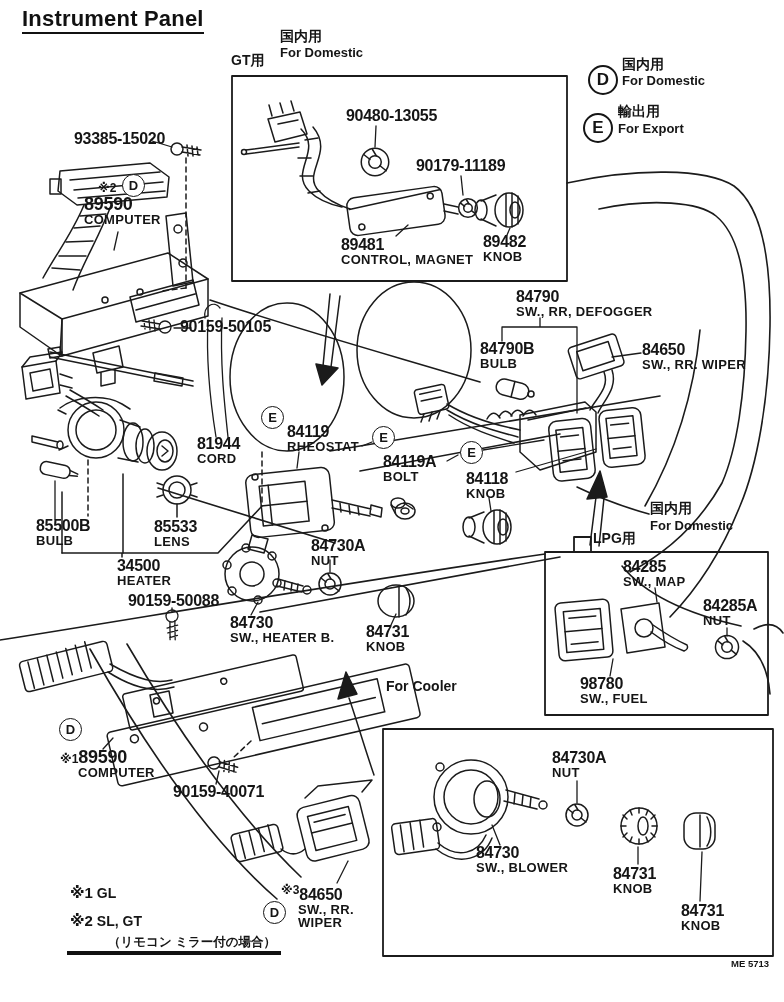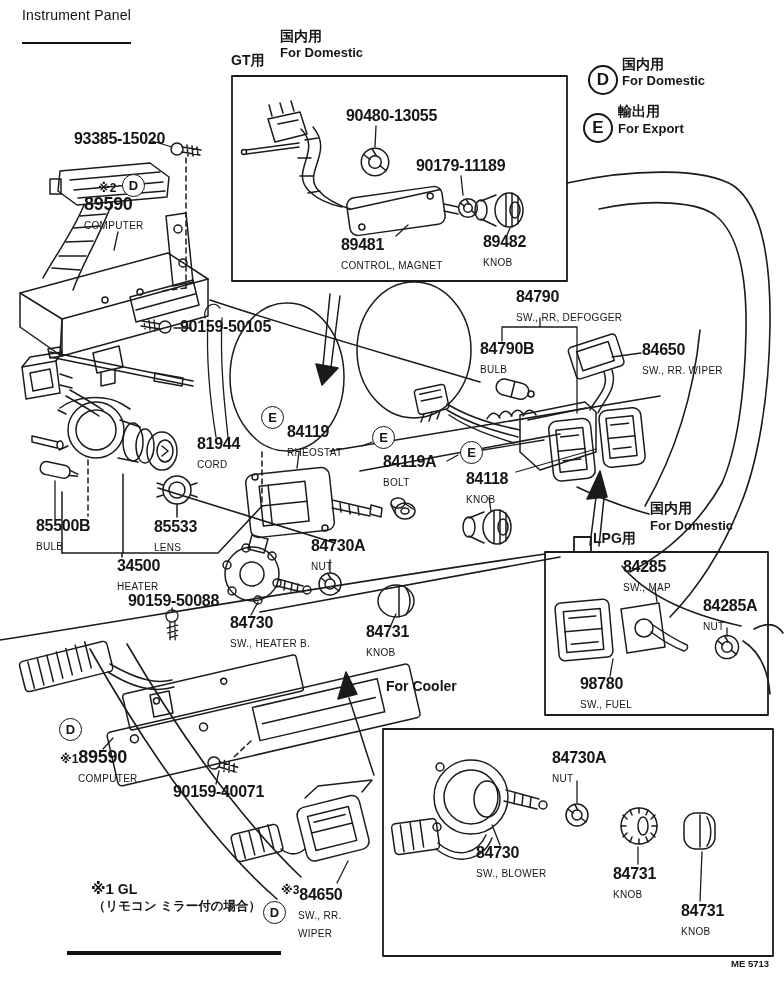--- a/index.html
+++ b/index.html
@@ -2,30 +2,30 @@
 <html><head>
 <meta charset="utf-8">
 <style>
   html,body{margin:0;padding:0;background:#e8e8e8;}
   .stage{position:relative;width:784px;height:1002px;background:#ffffff;overflow:hidden;
          font-family:"Liberation Sans","DejaVu Sans",sans-serif;color:#111;}
   svg.art{position:absolute;left:0;top:0;}
   svg.art *{vector-effect:non-scaling-stroke;}
   .lbl{position:absolute;white-space:nowrap;line-height:1;}
   .code{font-weight:700;font-size:16px;letter-spacing:-0.3px;color:#151515;}
-  .nm{font-weight:400;font-size:10px;letter-spacing:0.3px;margin-top:8px;color:#151515;}
+  .nm{font-weight:700;font-size:13px;letter-spacing:0.3px;margin-top:0;color:#151515;}
   .marker{font-weight:700;font-size:12px;color:#151515;}
   .jp{font-weight:700;font-size:14px;color:#151515;}
   .en{font-weight:700;font-size:13px;color:#151515;}
-  .title{font-weight:400;font-size:14px;letter-spacing:0.2px;border-bottom:2.5px solid #111;padding-bottom:20px;}
+  .title{font-weight:700;font-size:22px;letter-spacing:0.2px;border-bottom:2.5px solid #111;padding-bottom:2px;}
   .circ{position:absolute;border:2px solid #151515;border-radius:50%;display:flex;align-items:center;justify-content:center;
         font-weight:700;color:#151515;background:#fff;box-sizing:border-box;}
   .circ.big{width:30px;height:30px;font-size:17px;}
   .circ.sm{width:23px;height:23px;font-size:13px;border-width:1.8px;}
-  .fnline{font-weight:700;font-size:14px;line-height:20px;color:#151515;margin-left:21px;}
+  .fnline{font-weight:700;font-size:14px;line-height:28px;color:#151515;}
   .fnline .marker{font-size:15px;}
   .fnote{font-weight:700;font-size:12.5px;color:#151515;}
   .bar{position:absolute;background:#111;}
   .me{position:absolute;font-weight:700;font-size:9.5px;color:#151515;}
 </style>
 </head>
 <body>
 
 <div class="stage">
 
@@ -528,18 +528,19 @@
   </div>
 
   <div class="lbl" style="left:281px;top:884px">
     <div><span class="marker" style="vertical-align:6px">※3</span><span class="code">84650</span></div>
     <div class="nm" style="margin-left:17px">SW., RR.</div>
     <div class="nm" style="margin-left:17px">WIPER</div>
   </div>
 
   <div class="lbl" style="left:70px;top:879px">
     <div class="fnline"><span class="marker">※1</span> <span>GL</span></div>
-    <div class="fnote" style="margin-left:23px;margin-top:1px">（リモコン ミラー付の場合）</div>
+    <div class="fnline"><span class="marker">※2</span> <span>SL, GT</span></div>
+    <div class="fnote" style="margin-left:38px;margin-top:1px">（リモコン ミラー付の場合）</div>
   </div>
   <div class="bar" style="left:67px;top:951px;width:214px;height:4px"></div>
 
   <div class="me" style="left:731px;top:958px">ME 5713</div>
 </div>
 
 </body></html>

